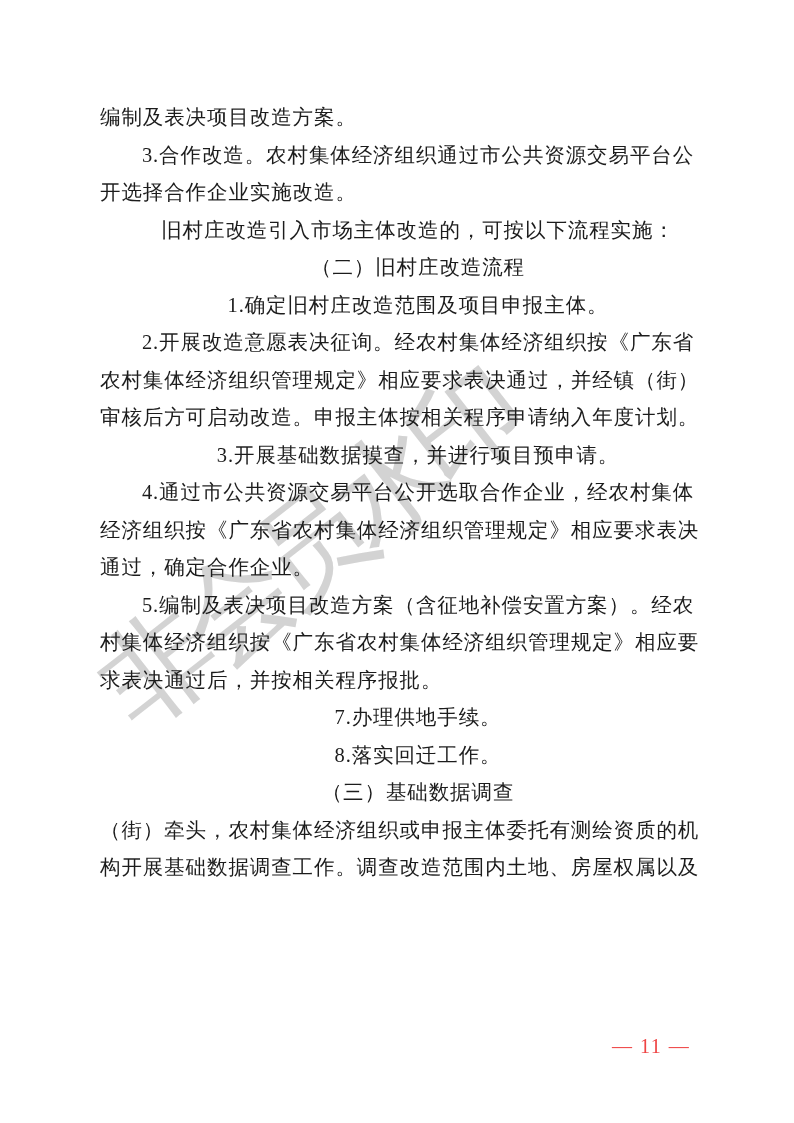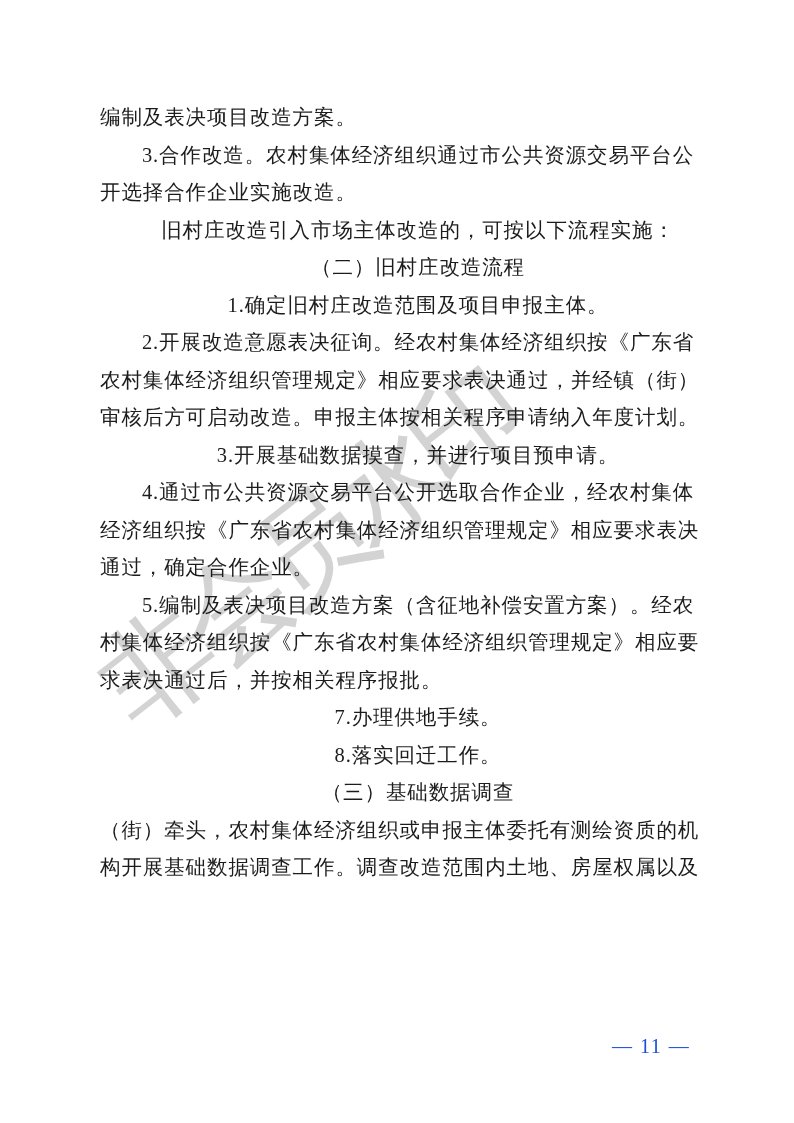--- a/index.html
+++ b/index.html
@@ -50,21 +50,21 @@
     padding-left: 40px;
     text-align: center;
   }
   .footer {
     position: absolute;
     left: 612px;
     top: 1035px;
     z-index: 1;
     font-size: 20px;
     letter-spacing: 1.5px;
-    color: #1d4ed8;
+    color: #ef4444;
   }
 </style>
 </head>
 <body>
 
 <div class="page">
   <div class="watermark" style="color: rgb(201, 201, 201);">非会员水印</div>
 
   <main class="doc-body" style="color: rgb(28, 28, 28);">
       <div class="line">编制及表决项目改造方案。</div>

